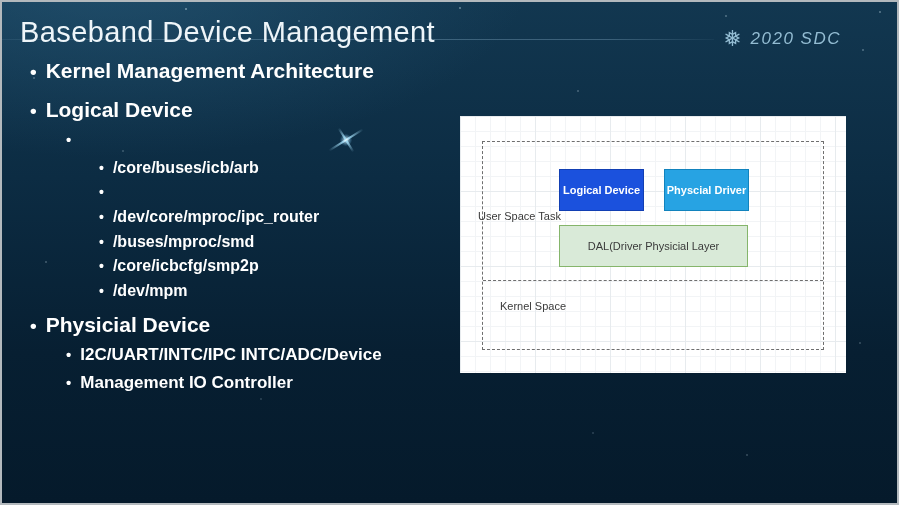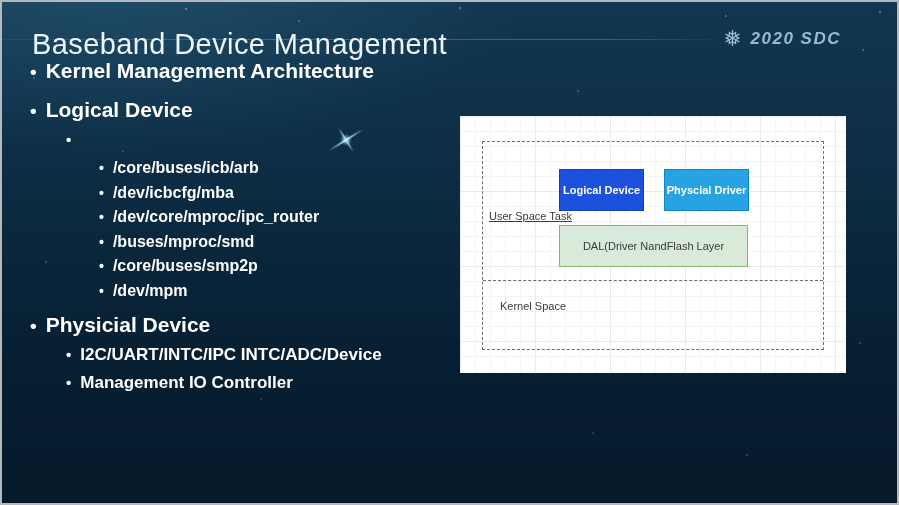--- a/index.html
+++ b/index.html
@@ -20,26 +20,26 @@
   .sparkle{position:absolute;width:40px;height:40px;transform:rotate(-32deg);}
   .sparkle::before{content:"";position:absolute;left:0;top:19px;width:40px;height:2px;
     background:linear-gradient(90deg,transparent,#9fd9f2 45%,#e8fbff 50%,#9fd9f2 55%,transparent);}
   .sparkle::after{content:"";position:absolute;left:19px;top:6px;width:2px;height:28px;
     background:linear-gradient(180deg,transparent,#9fd9f2 45%,#e8fbff 50%,#9fd9f2 55%,transparent);}
   .sparkle .glow{position:absolute;left:14px;top:14px;width:12px;height:12px;border-radius:50%;
     background:radial-gradient(circle,rgba(220,245,255,0.9),rgba(120,190,230,0.25) 55%,transparent 75%);}
 
   .title-line{position:absolute;left:0;top:37px;width:712px;height:1px;
     background:linear-gradient(90deg,rgba(140,180,205,0.10),rgba(140,180,205,0.35) 30%,rgba(140,180,205,0.35) 85%,rgba(140,180,205,0.05));}
-  h1.title{position:absolute;left:14px;top:10px;margin:16px;
+  h1.title{position:absolute;left:14px;top:10px;margin:4px;
     font-size:29px;font-weight:400;letter-spacing:0.4px;color:#eef5f9;}
 
   .logo{position:absolute;right:56px;top:26px;display:flex;align-items:center;gap:9px;color:#93bcd2;}
   .logo .snow{font-size:22px;line-height:1;}
-  .logo .logotext{font-size:17px;font-weight:700;font-style:italic;letter-spacing:1.5px;}
+  .logo .logotext{font-size:17px;font-weight:400;font-style:italic;letter-spacing:1.5px;}
 
   
   .row{position:absolute;display:flex;align-items:baseline;color:#ffffff;white-space:nowrap;}
   .row .dot{margin-right:9px;}
   .l1{left:28px;font-size:21px;font-weight:700;}
   .l2{left:64px;font-size:17px;font-weight:700;}
   .l3{left:97px;font-size:16px;font-weight:700;}
   .l1 .dot{font-size:19px;}
   .l2 .dot{font-size:15px;}
   .l3 .dot{font-size:14px;}
@@ -57,21 +57,21 @@
   .dashed-outer{position:absolute;left:22px;top:25px;width:342px;height:209px;
     border:1px dashed #6e6e6e;box-sizing:border-box;}
   .dashed-divider{position:absolute;left:0;top:138px;width:100%;height:0;border-top:1px dashed #6e6e6e;}
   .dbox{position:absolute;display:flex;align-items:center;justify-content:center;
     text-align:center;font-size:11px;box-sizing:border-box;}
   .dbox.blue1{left:99px;top:53px;width:85px;height:42px;background:#1b51dd;border:1px solid #123fb3;color:#fff;font-weight:700;}
   .dbox.blue2{left:204px;top:53px;width:85px;height:42px;background:#27a3e3;border:1px solid #1283bd;color:#fff;font-weight:700;}
   .dbox.green{left:99px;top:109px;width:189px;height:42px;background:#d9ead8;border:1px solid #85b56b;color:#3a3a3a;}
   .dbox.pink{left:100px;top:172px;width:189px;height:41px;background:#f8cecc;border:1px solid #c06763;color:#3a3a3a;}
   .space-label{position:absolute;font-size:11px;color:#3a3a3a;}
-  .space-label.user{left:29px;top:94px;text-decoration:underline;}
+  .space-label.user{left:18px;top:94px;}
   .space-label.kernel{left:40px;top:184px;}
 </style>
 </head>
 <body>
 
 <div class="slide">
 
   <span class="star" style="left:183px;top:6px;width:2px;height:2px;opacity:.5"></span>
   <span class="star" style="left:457px;top:5px;width:2px;height:2px;opacity:.45"></span>
   <span class="star" style="left:877px;top:9px;width:2px;height:2px;opacity:.4"></span>
@@ -108,33 +108,32 @@
   </div>
   <div class="row l2" style="top:129px">
     <span class="dot">•</span>
   </div>
   <div class="row l3" style="top:157px">
     <span class="dot">•</span>
     <span>/core/buses/icb/arb</span>
   </div>
   <div class="row l3" style="top:182px">
     <span class="dot">•</span>
-    <span>/dev/icbcfg/mba</span>
   </div>
   <div class="row l3" style="top:206px">
     <span class="dot">•</span>
     <span>/dev/core/mproc/ipc_router</span>
   </div>
   <div class="row l3" style="top:231px">
     <span class="dot">•</span>
     <span>/buses/mproc/smd</span>
   </div>
   <div class="row l3" style="top:255px">
     <span class="dot">•</span>
-    <span>/core/buses/smp2p</span>
+    <span>/core/icbcfg/smp2p</span>
   </div>
   <div class="row l3" style="top:280px">
     <span class="dot">•</span>
     <span>/dev/mpm</span>
   </div>
   <div class="row l1" style="top:311px">
     <span class="dot">•</span>
     <span>Physicial Device</span>
   </div>
   <div class="row l2" style="top:343px">
@@ -147,16 +146,16 @@
   </div>
 
   <div class="panel">
     <div class="dashed-outer">
       <div class="dashed-divider"></div>
     </div>
     <div class="space-label user">User Space Task</div>
     <div class="space-label kernel">Kernel Space</div>
     <div class="dbox blue1">Logical Device</div>
     <div class="dbox blue2">Physcial Driver</div>
-    <div class="dbox green">DAL(Driver NandFlash Layer</div>
+    <div class="dbox green">DAL(Driver Physicial Layer</div>
   </div>
 
 </div>
 
 </body></html>

